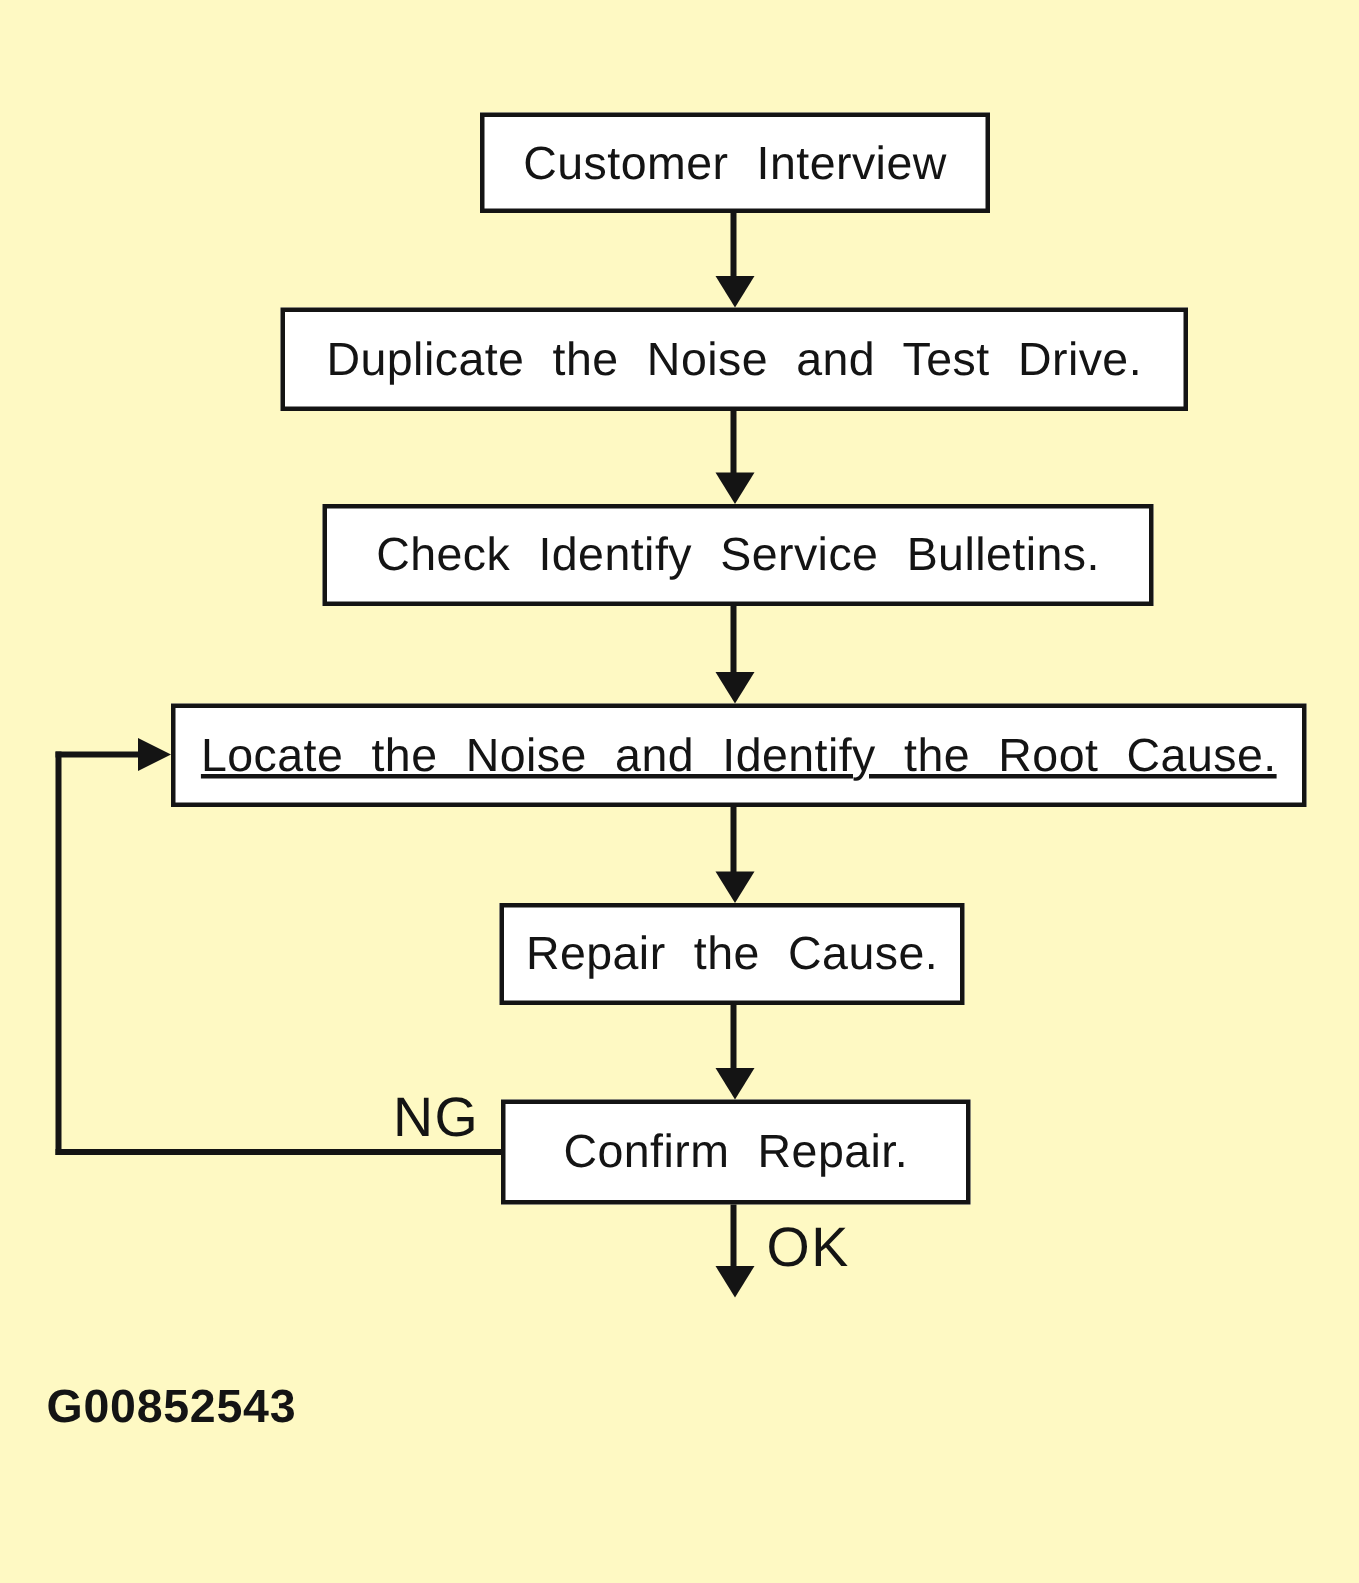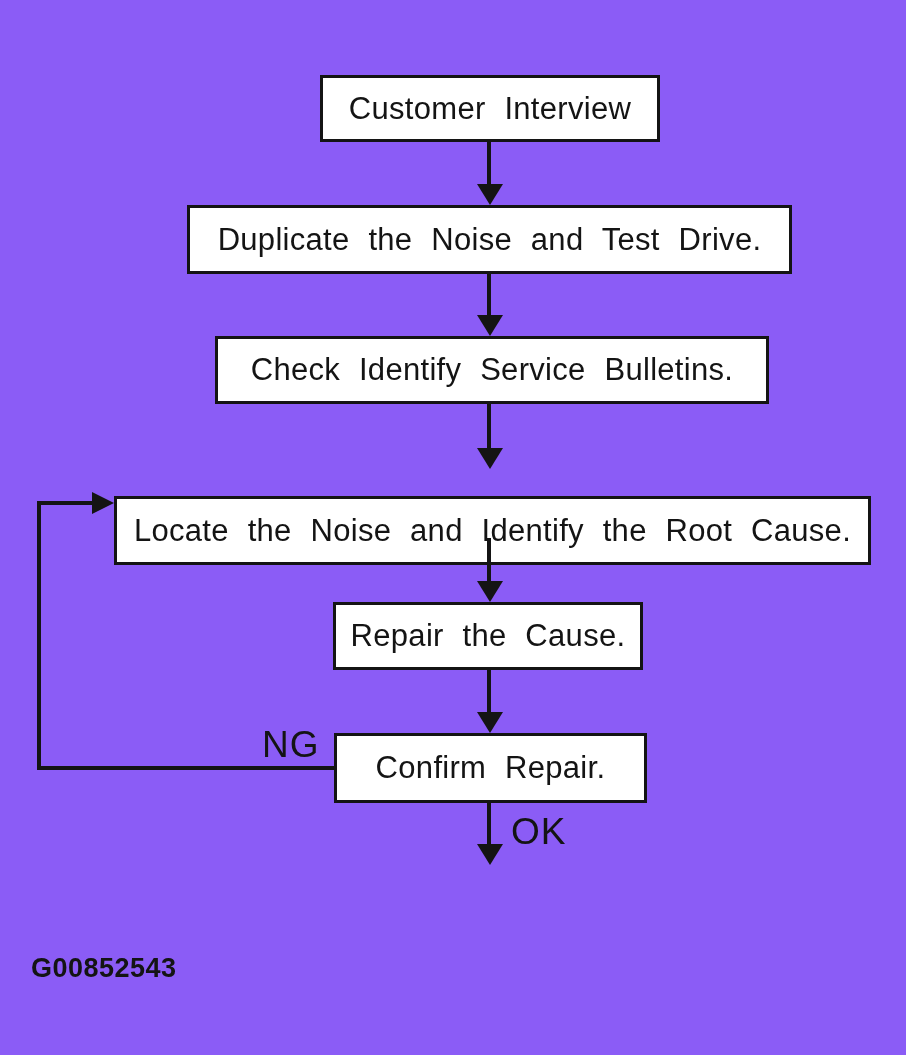--- a/index.html
+++ b/index.html
@@ -4,21 +4,21 @@
 <style>
   html, body {
     margin: 0;
     padding: 0;
     background: #ffffff;
   }
   .canvas {
     position: relative;
     width: 906px;
     height: 1055px;
-    background: #8b5cf6;
+    background: #fef9c3;
     font-family: "Liberation Sans", "DejaVu Sans", sans-serif;
     color: #141414;
     overflow: hidden;
   }
   
   .node {
     position: absolute;
     box-sizing: border-box;
     border: 3px solid #141414;
     background: #ffffff;
@@ -27,21 +27,21 @@
     justify-content: center;
     text-align: center;
     font-size: 31px;
     letter-spacing: 0.3px;
     word-spacing: 0.32em;
     white-space: nowrap;
   }
   .n1 { left: 320px; top:  75px; width: 340px; height: 67px; }
   .n2 { left: 187px; top: 205px; width: 605px; height: 69px; }
   .n3 { left: 215px; top: 336px; width: 554px; height: 68px; }
-  .n4 { left: 114px; top: 496px; width: 757px; height: 69px; }
+  .n4 { left: 114px; top: 469px; width: 757px; height: 69px; text-decoration: underline; }
   .n5 { left: 333px; top: 602px; width: 310px; height: 68px; }
   .n6 { left: 334px; top: 733px; width: 313px; height: 70px; text-align: center; }
   .n7 { left: 335px; top: 865px; width: 312px; height: 68px; }
 
   
   .line {
     position: absolute;
     background: #141414;
   }
   .vline { width: 4px; }
@@ -69,22 +69,22 @@
     font-size: 37px;
     letter-spacing: 1px;
     white-space: nowrap;
   }
   .lbl-ng { left: 262px; top: 724px; }
   .lbl-ok { left: 511px; top: 811px; }
 
   .figure-code {
     position: absolute;
     left: 31px;
-    top: 953px;
-    font-size: 27px;
+    top: 920px;
+    font-size: 31px;
     font-weight: 700;
     letter-spacing: 0.5px;
   }
 </style>
 </head>
 <body>
 
 <div class="canvas">
 
   <div class="node n1">Customer Interview</div>

